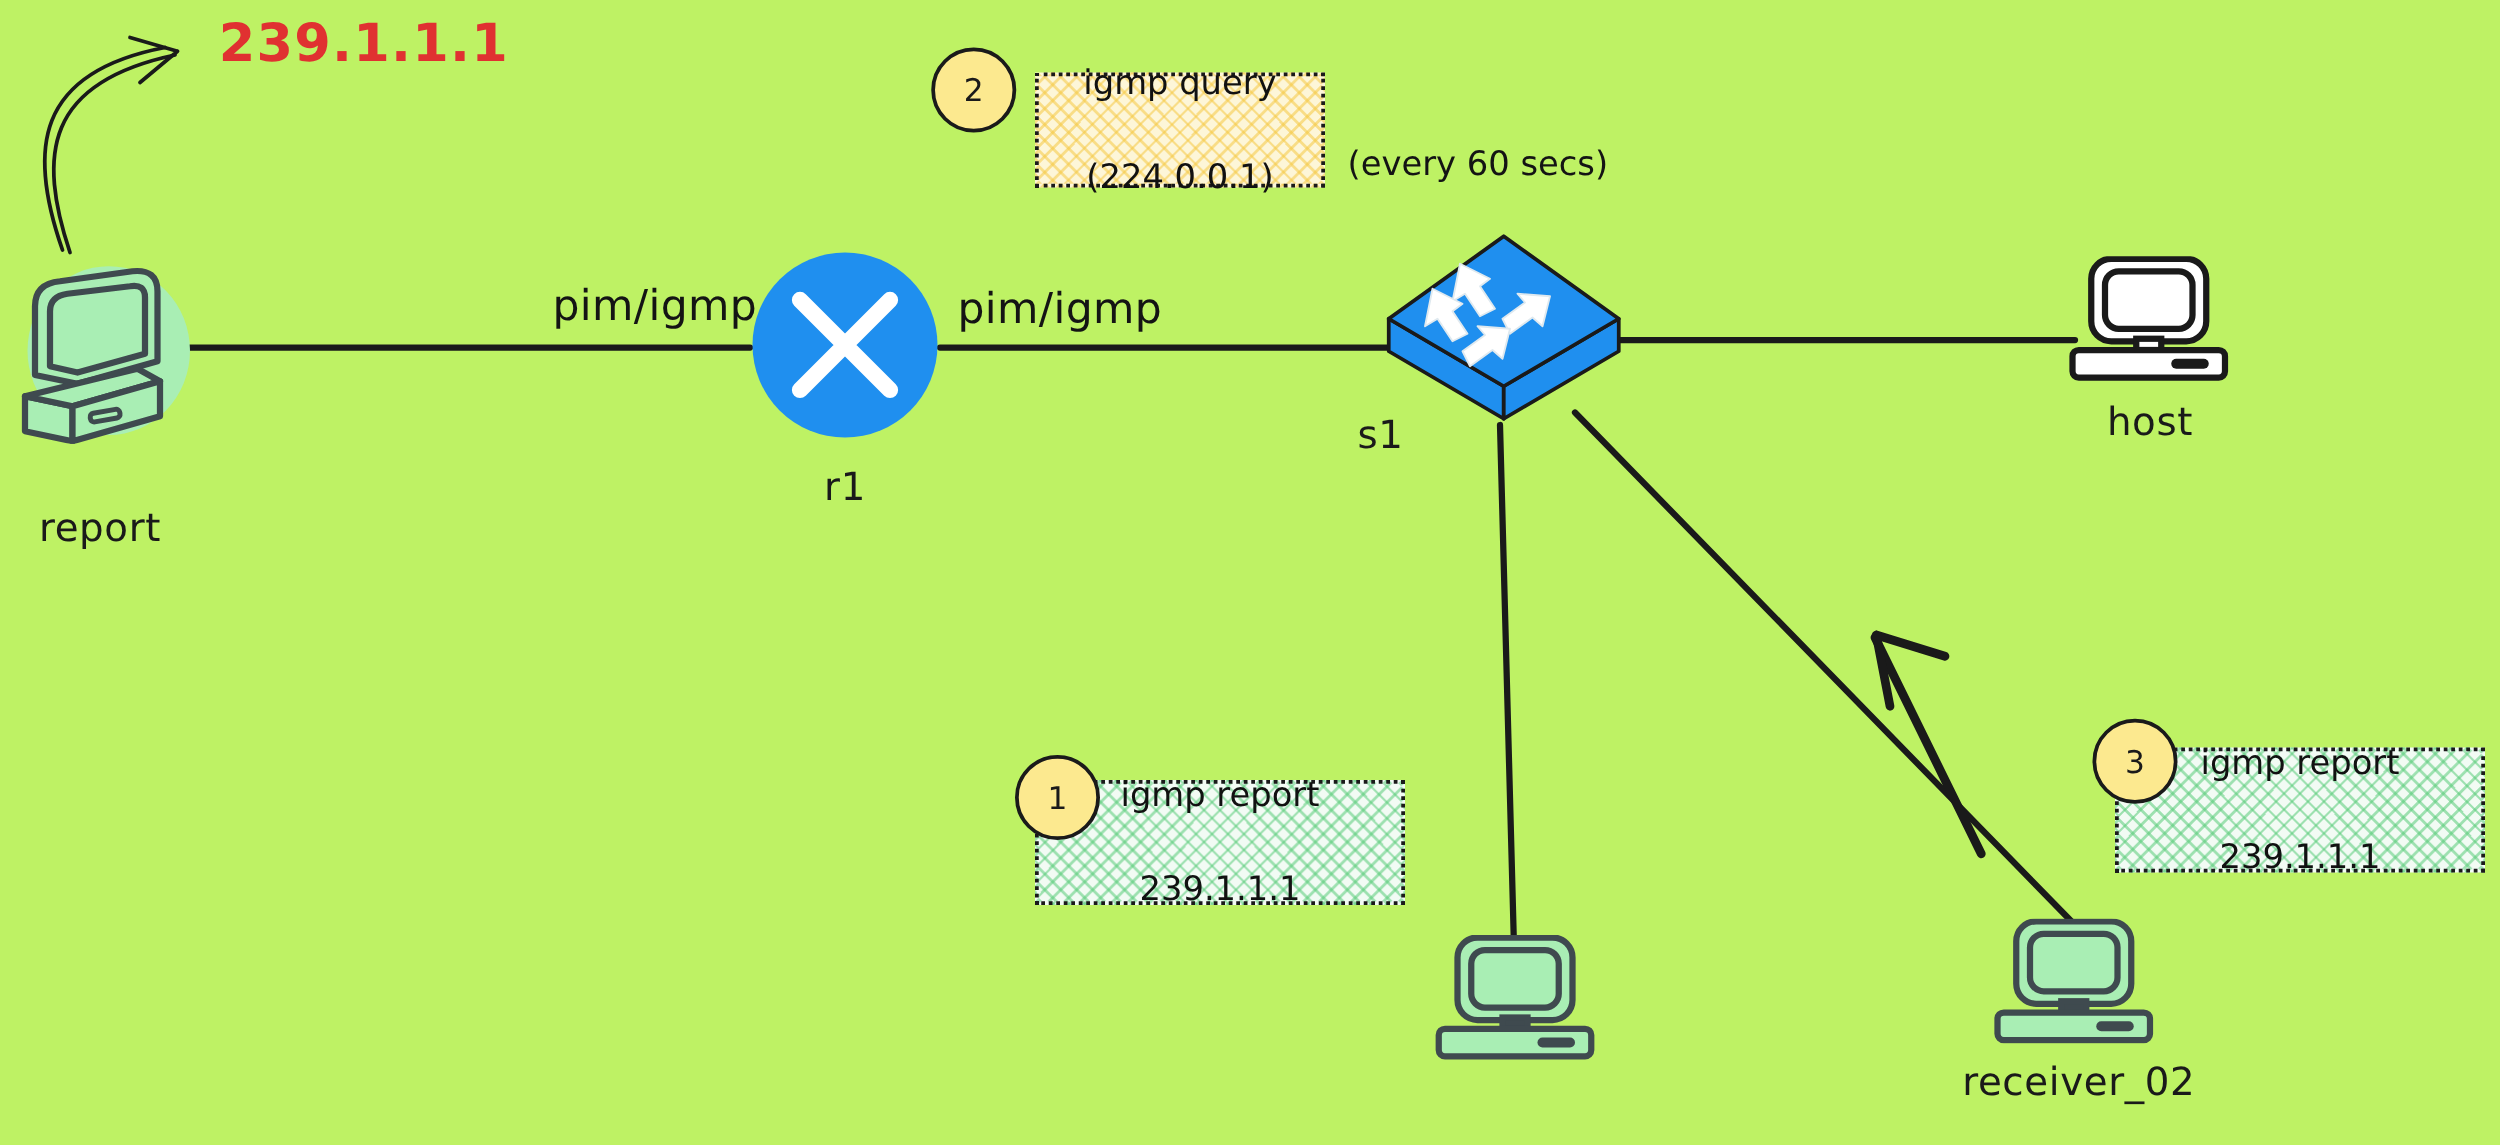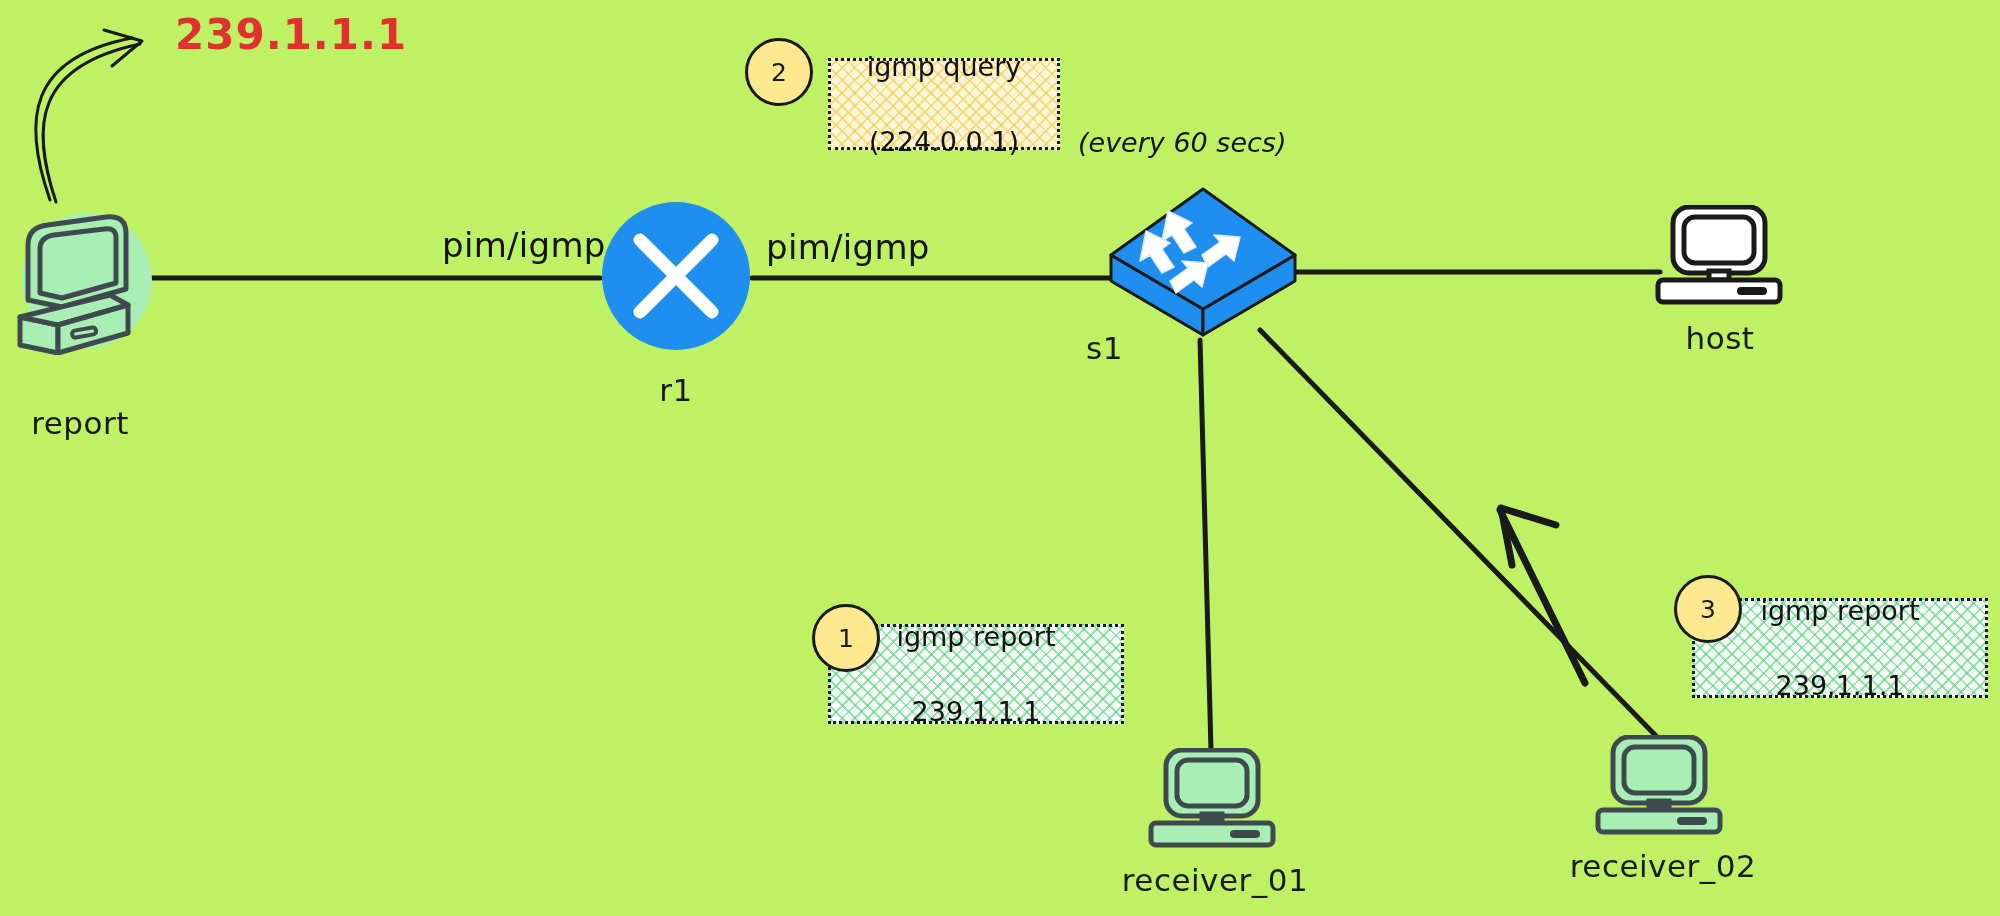--- a/index.html
+++ b/index.html
@@ -200,42 +200,41 @@
 
   <div class="icon-wrap" style="left:1148px; top:748px; width:128px; height:100px;">
     <svg width="128" height="100" viewBox="0 0 128 100">
       <rect x="18" y="2" width="92" height="66" rx="16" fill="#a9eeb4" stroke="#3f4a4f" stroke-width="5"></rect>
       <rect x="29" y="12" width="70" height="46" rx="11" fill="#a9eeb4" stroke="#3f4a4f" stroke-width="5"></rect>
       <rect x="54" y="66" width="20" height="9" fill="#3f4a4f" stroke="#3f4a4f" stroke-width="5"></rect>
       <rect x="3" y="75" width="122" height="22" rx="5" fill="#a9eeb4" stroke="#3f4a4f" stroke-width="5"></rect>
       <rect x="82" y="82" width="30" height="8" rx="4" fill="#3f4a4f"></rect>
     </svg>
   </div>
-  <div class="node-label" style="left:1100px; top:862px; width:230px;">receiver_01</div>
 
   <div class="icon-wrap" style="left:1595px; top:735px; width:128px; height:100px;">
     <svg width="128" height="100" viewBox="0 0 128 100">
       <rect x="18" y="2" width="92" height="66" rx="16" fill="#a9eeb4" stroke="#3f4a4f" stroke-width="5"></rect>
       <rect x="29" y="12" width="70" height="46" rx="11" fill="#a9eeb4" stroke="#3f4a4f" stroke-width="5"></rect>
       <rect x="54" y="66" width="20" height="9" fill="#3f4a4f" stroke="#3f4a4f" stroke-width="5"></rect>
       <rect x="3" y="75" width="122" height="22" rx="5" fill="#a9eeb4" stroke="#3f4a4f" stroke-width="5"></rect>
       <rect x="82" y="82" width="30" height="8" rx="4" fill="#3f4a4f"></rect>
     </svg>
   </div>
   <div class="node-label" style="left:1548px; top:848px; width:230px;">receiver_02</div>
 
   <div class="edge-label" style="left:442px; top:225px;">pim/igmp</div>
   <div class="edge-label" style="left:766px; top:227px;">pim/igmp</div>
 
   <div class="badge" style="left:745px; top:38px;">2</div>
   <div class="anno anno-yellow" style="left:828px; top:58px; width:232px; height:92px;">
     <span class="anno-line">igmp query</span>
     <span class="anno-line">(224.0.0.1)</span>
   </div>
-  <div class="side-note" style="left:1078px; top:127px;font-style:italic;">(every 60 secs)</div>
+  <div class="side-note" style="left:1078px; top:116px;">(every 60 secs)</div>
 
   <div class="badge" style="left:812px; top:604px;">1</div>
   <div class="anno anno-green" style="left:828px; top:624px; width:296px; height:100px;">
     <span class="anno-line">igmp report</span>
     <span class="anno-line">239.1.1.1</span>
   </div>
 
   <div class="badge" style="left:1674px; top:575px;">3</div>
   <div class="anno anno-green" style="left:1692px; top:598px; width:296px; height:100px;">
     <span class="anno-line">igmp report</span>

